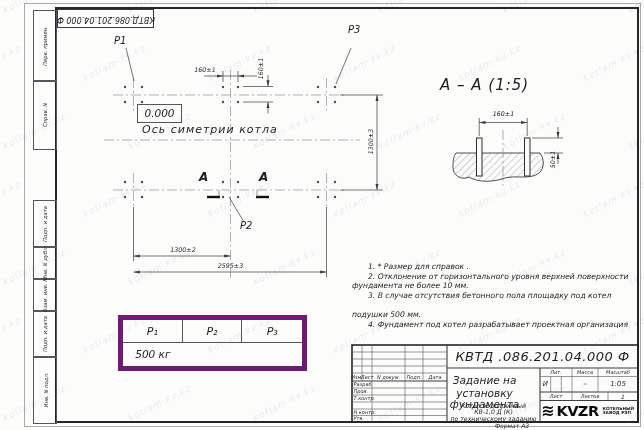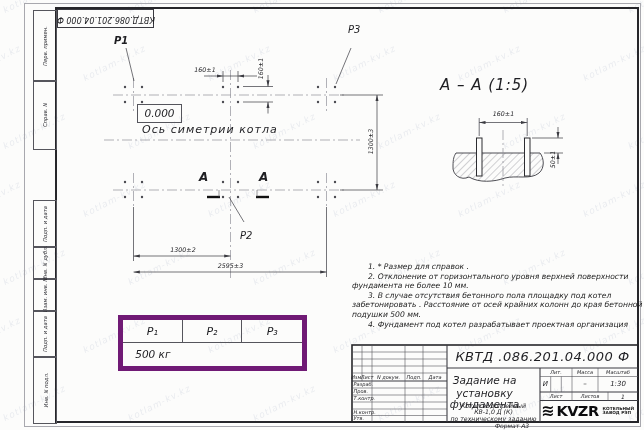--- a/index.html
+++ b/index.html
@@ -228,23 +228,23 @@
       <span>Подп. и дата</span>
     </div>
   <div class="mf" style="top:356px;height:66px;">
       <span>Инв. N подл.</span>
     </div>
 
   <div class="abs c" style="left:57px;top:9px;width:95px;height:17px;border:1px solid #3a3a40;">
     <span class="t" style="font-size:8px;transform:rotate(180deg);">КВТД.086.201.04.000 Ф</span>
   </div>
 
-  <div class="abs t" style="left:114px;top:36px;font-size:10px;font-weight:bold;">P1</div>
+  <div class="abs t" style="left:114px;top:36px;font-size:10px;">P1</div>
   <div class="abs t" style="left:348px;top:25px;font-size:10px;">P3</div>
-  <div class="abs t" style="left:240px;top:221px;font-size:10px;margin-top:10px;">P2</div>
+  <div class="abs t" style="left:240px;top:221px;font-size:10px;">P2</div>
 
   <div class="abs c t" style="left:137px;top:104px;width:43px;height:17px;border:1px solid #55555c;font-size:10.5px;">0.000</div>
   <div class="abs t" style="left:142px;top:124px;font-size:11px;letter-spacing:1px;">Ось симетрии котла</div>
 
   <div class="abs t" style="left:199px;top:171px;font-size:12px;font-weight:bold;">А</div>
   <div class="abs t" style="left:259px;top:171px;font-size:12px;font-weight:bold;">А</div>
 
   <div class="abs t c" style="left:191px;top:66.5px;width:28px;font-size:6.3px;">160±1</div>
   <div class="abs t c" style="left:248px;top:64px;width:26px;height:9px;font-size:6.3px;transform:rotate(-90deg);">160±1</div>
   <div class="abs t c" style="left:355px;top:137px;width:32px;height:9px;font-size:6.3px;transform:rotate(-90deg);">1300±3</div>
@@ -259,21 +259,20 @@
     <div class="cell t" style="border-bottom:1px solid #55555c;font-size:11px;">P₁</div>
     <div class="cell t" style="border-bottom:1px solid #55555c;font-size:11px;">P₂</div>
     <div class="cell t" style="border-bottom:1px solid #55555c;border-right:none;font-size:11px;">P₃</div>
     <div class="cell t" style="border-right:none;font-size:10.5px;">500 кг</div>
   </div>
 
   <div class="note ind" style="top:262px;">1. * Размер для справок .</div>
   <div class="note ind" style="top:271.6px;">2. Отклонение от горизонтального уровня верхней поверхности</div>
   <div class="note" style="top:281.2px;">фундамента не более 10 мм.</div>
   <div class="note ind" style="top:290.8px;">3. В случае отсутствия бетонного пола площадку под котел</div>
-  <div class="note" style="top:300.4px;">забетонировать . Расстояние от осей крайних колонн до края бетонной</div>
   <div class="note" style="top:310px;">подушки 500 мм.</div>
   <div class="note ind" style="top:319.6px;">4. Фундамент под котел разрабатывает проектная организация</div>
 
   <div class="abs c t" style="left:447px;top:347px;width:191px;height:19px;font-size:13px;letter-spacing:0.5px;">КВТД .086.201.04.000  Ф</div>
 
   <div class="abs c t" style="left:352px;top:373.5px;width:10px;height:7px;font-size:5px;">Изм.</div>
   <div class="abs c t" style="left:362px;top:373.5px;width:10px;height:7px;font-size:5px;">Лист</div>
   <div class="abs c t" style="left:372px;top:373.5px;width:33px;height:7px;font-size:5px;">N докум.</div>
   <div class="abs c t" style="left:405px;top:373.5px;width:18px;height:7px;font-size:5px;">Подп.</div>
   <div class="abs c t" style="left:423px;top:373.5px;width:24px;height:7px;font-size:5px;">Дата</div>
@@ -293,21 +292,21 @@
     <div class="t" style="font-size:6.2px;line-height:6.6px;">Котел водогрейный</div>
     <div class="t" style="font-size:6.2px;line-height:6.6px;">КВ-1,0 Д (К)</div>
     <div class="t" style="font-size:6.2px;line-height:6.6px;">по техническому заданию</div>
   </div>
 
   <div class="abs c t" style="left:540px;top:369px;width:32px;height:7px;font-size:5px;">Лит.</div>
   <div class="abs c t" style="left:572px;top:369px;width:26px;height:7px;font-size:5px;">Масса</div>
   <div class="abs c t" style="left:598px;top:369px;width:40px;height:7px;font-size:5px;">Масштаб</div>
   <div class="abs c t" style="left:540px;top:378px;width:10.7px;height:13px;font-size:7px;">И</div>
   <div class="abs c t" style="left:572px;top:378px;width:26px;height:13px;font-size:7px;">–</div>
-  <div class="abs c t" style="left:598px;top:378px;width:40px;height:13px;font-size:7px;">1:30</div>
+  <div class="abs c t" style="left:598px;top:378px;width:40px;height:13px;font-size:7px;">1:05</div>
 
   <div class="abs c t" style="left:540px;top:393px;width:32px;height:7px;font-size:5px;">Лист</div>
   <div class="abs c t" style="left:576px;top:393px;width:28px;height:7px;font-size:5px;">Листов</div>
   <div class="abs c t" style="left:610px;top:392.5px;width:26px;height:8px;font-size:6px;">1</div>
 
   <div class="abs" style="left:541px;top:401px;width:96px;height:20px;display:flex;align-items:center;">
     <span style="font-size:16px;font-weight:bold;color:#0b0b0d;line-height:1;">≋</span>
     <span style="font-size:14.5px;font-weight:800;color:#0b0b0d;letter-spacing:-0.5px;margin-left:2px;">KVZR</span>
     <span style="margin-left:4px;line-height:1;">
       <span style="display:block;font-size:4.3px;font-weight:bold;color:#222;">КОТЕЛЬНЫЙ</span>

